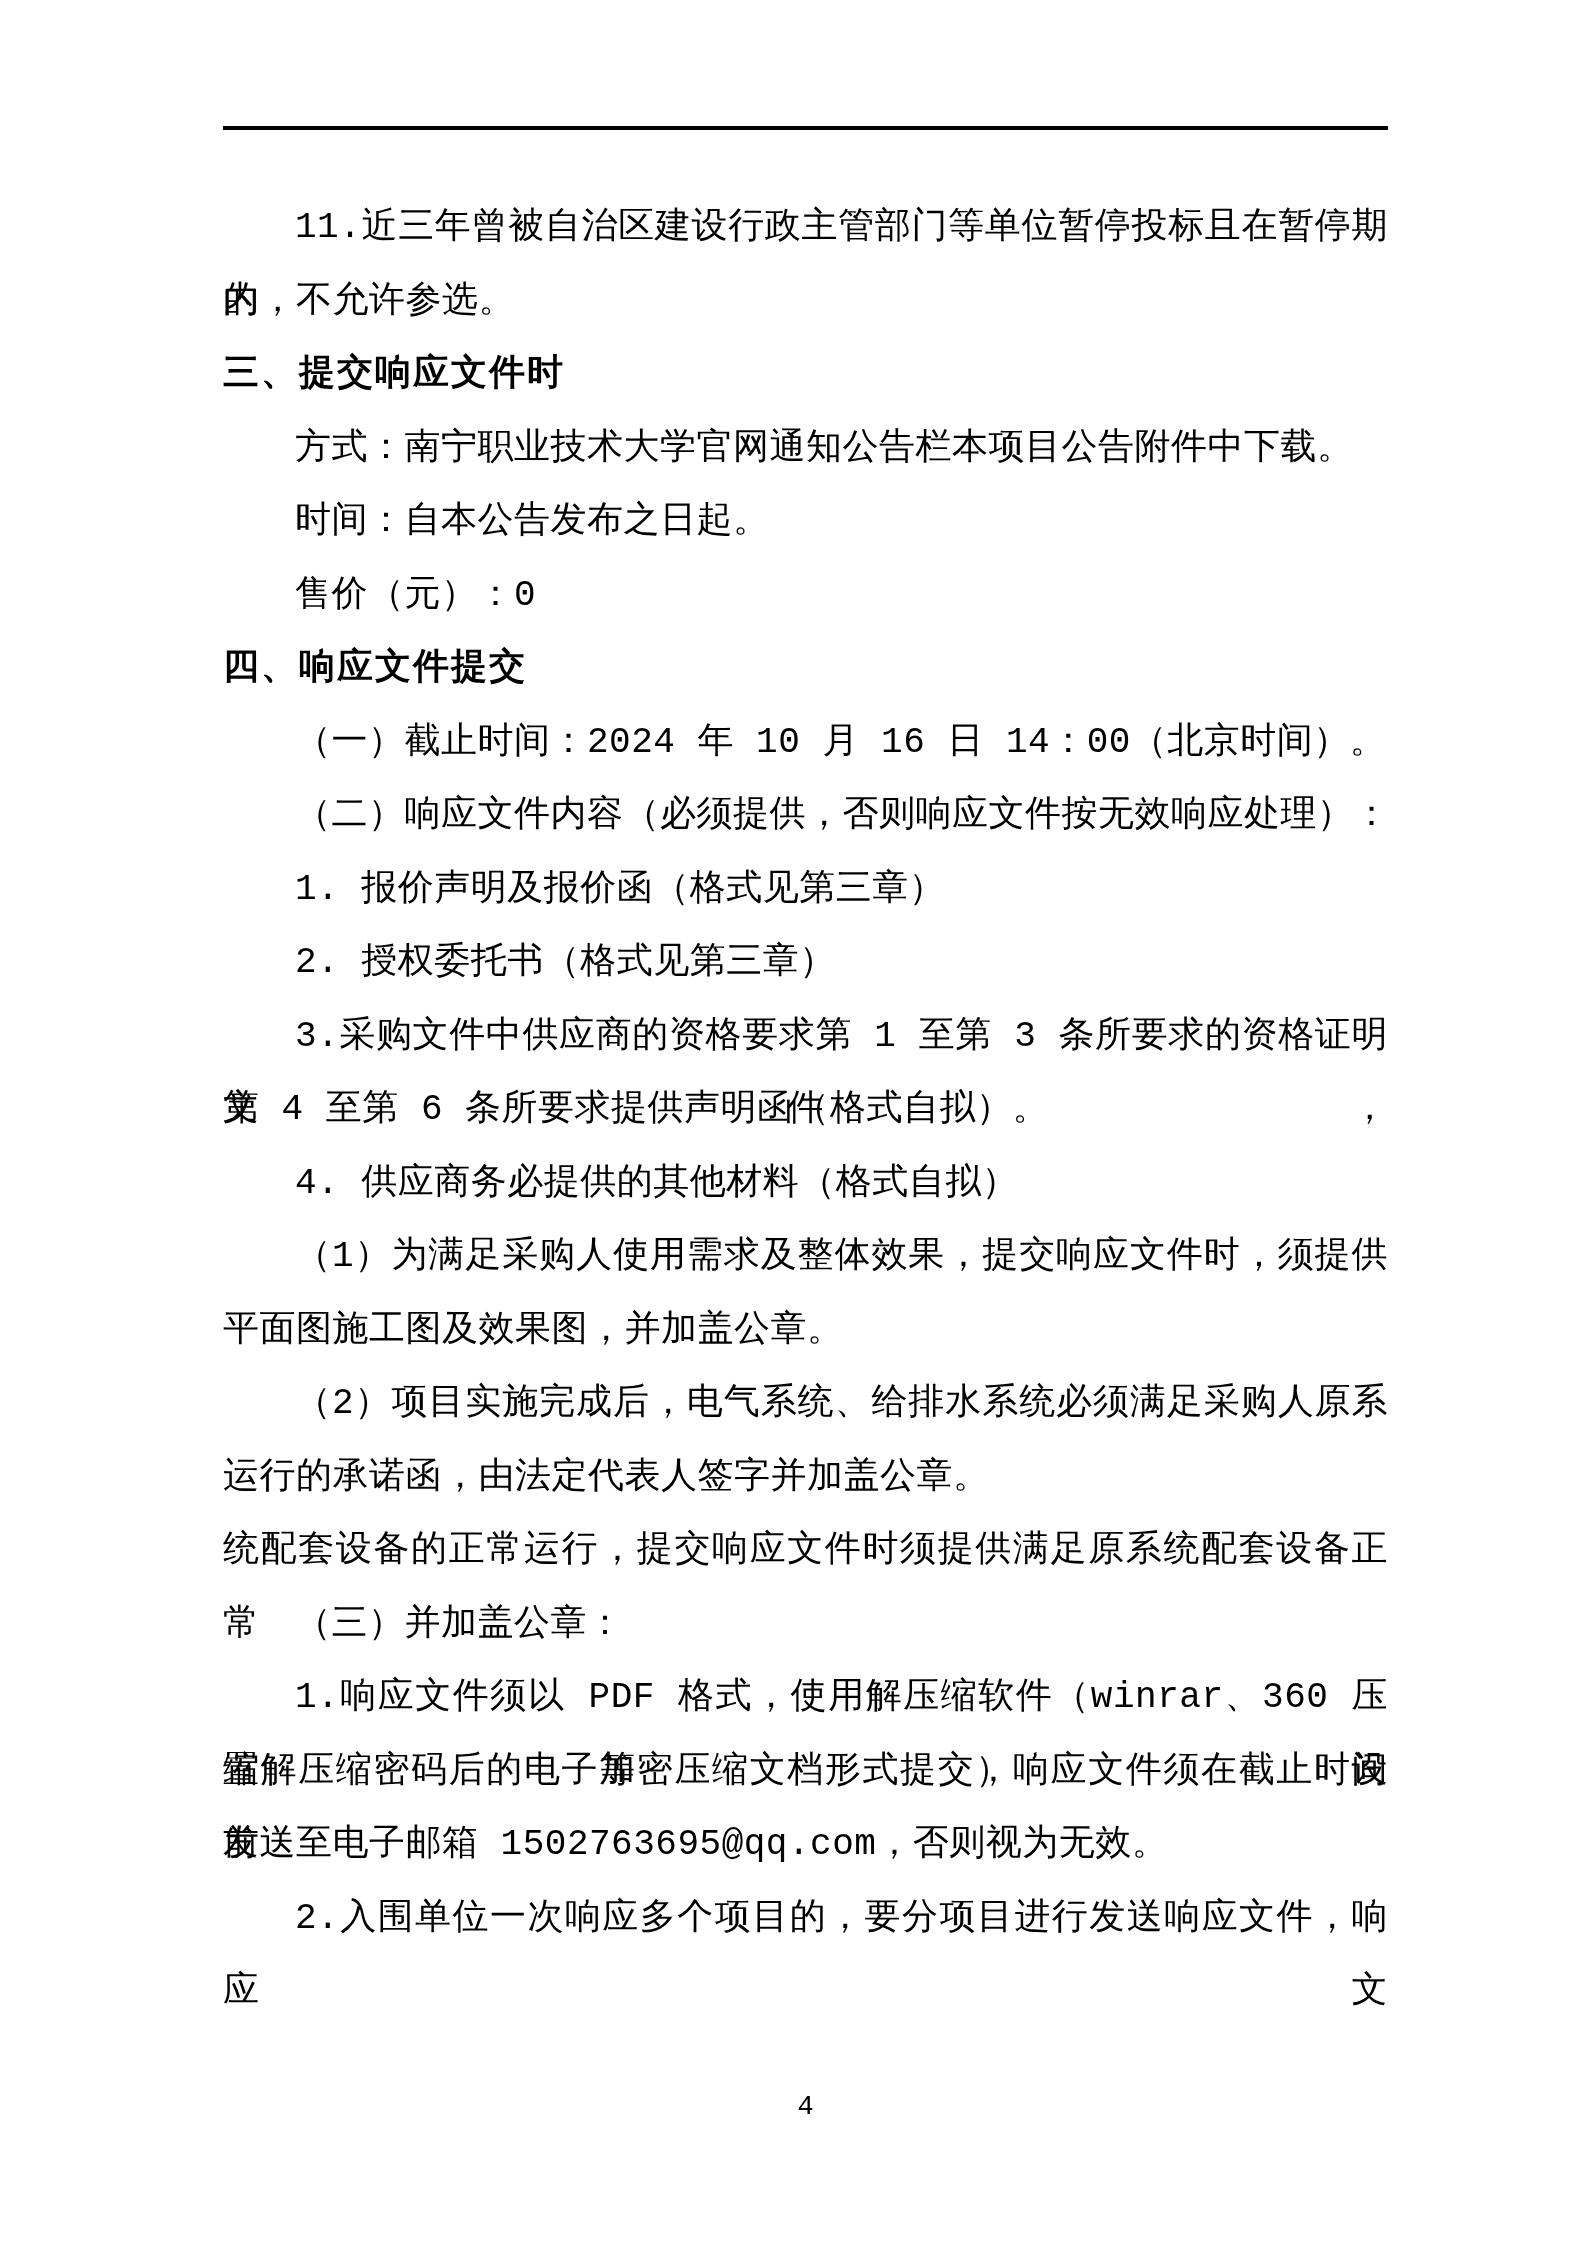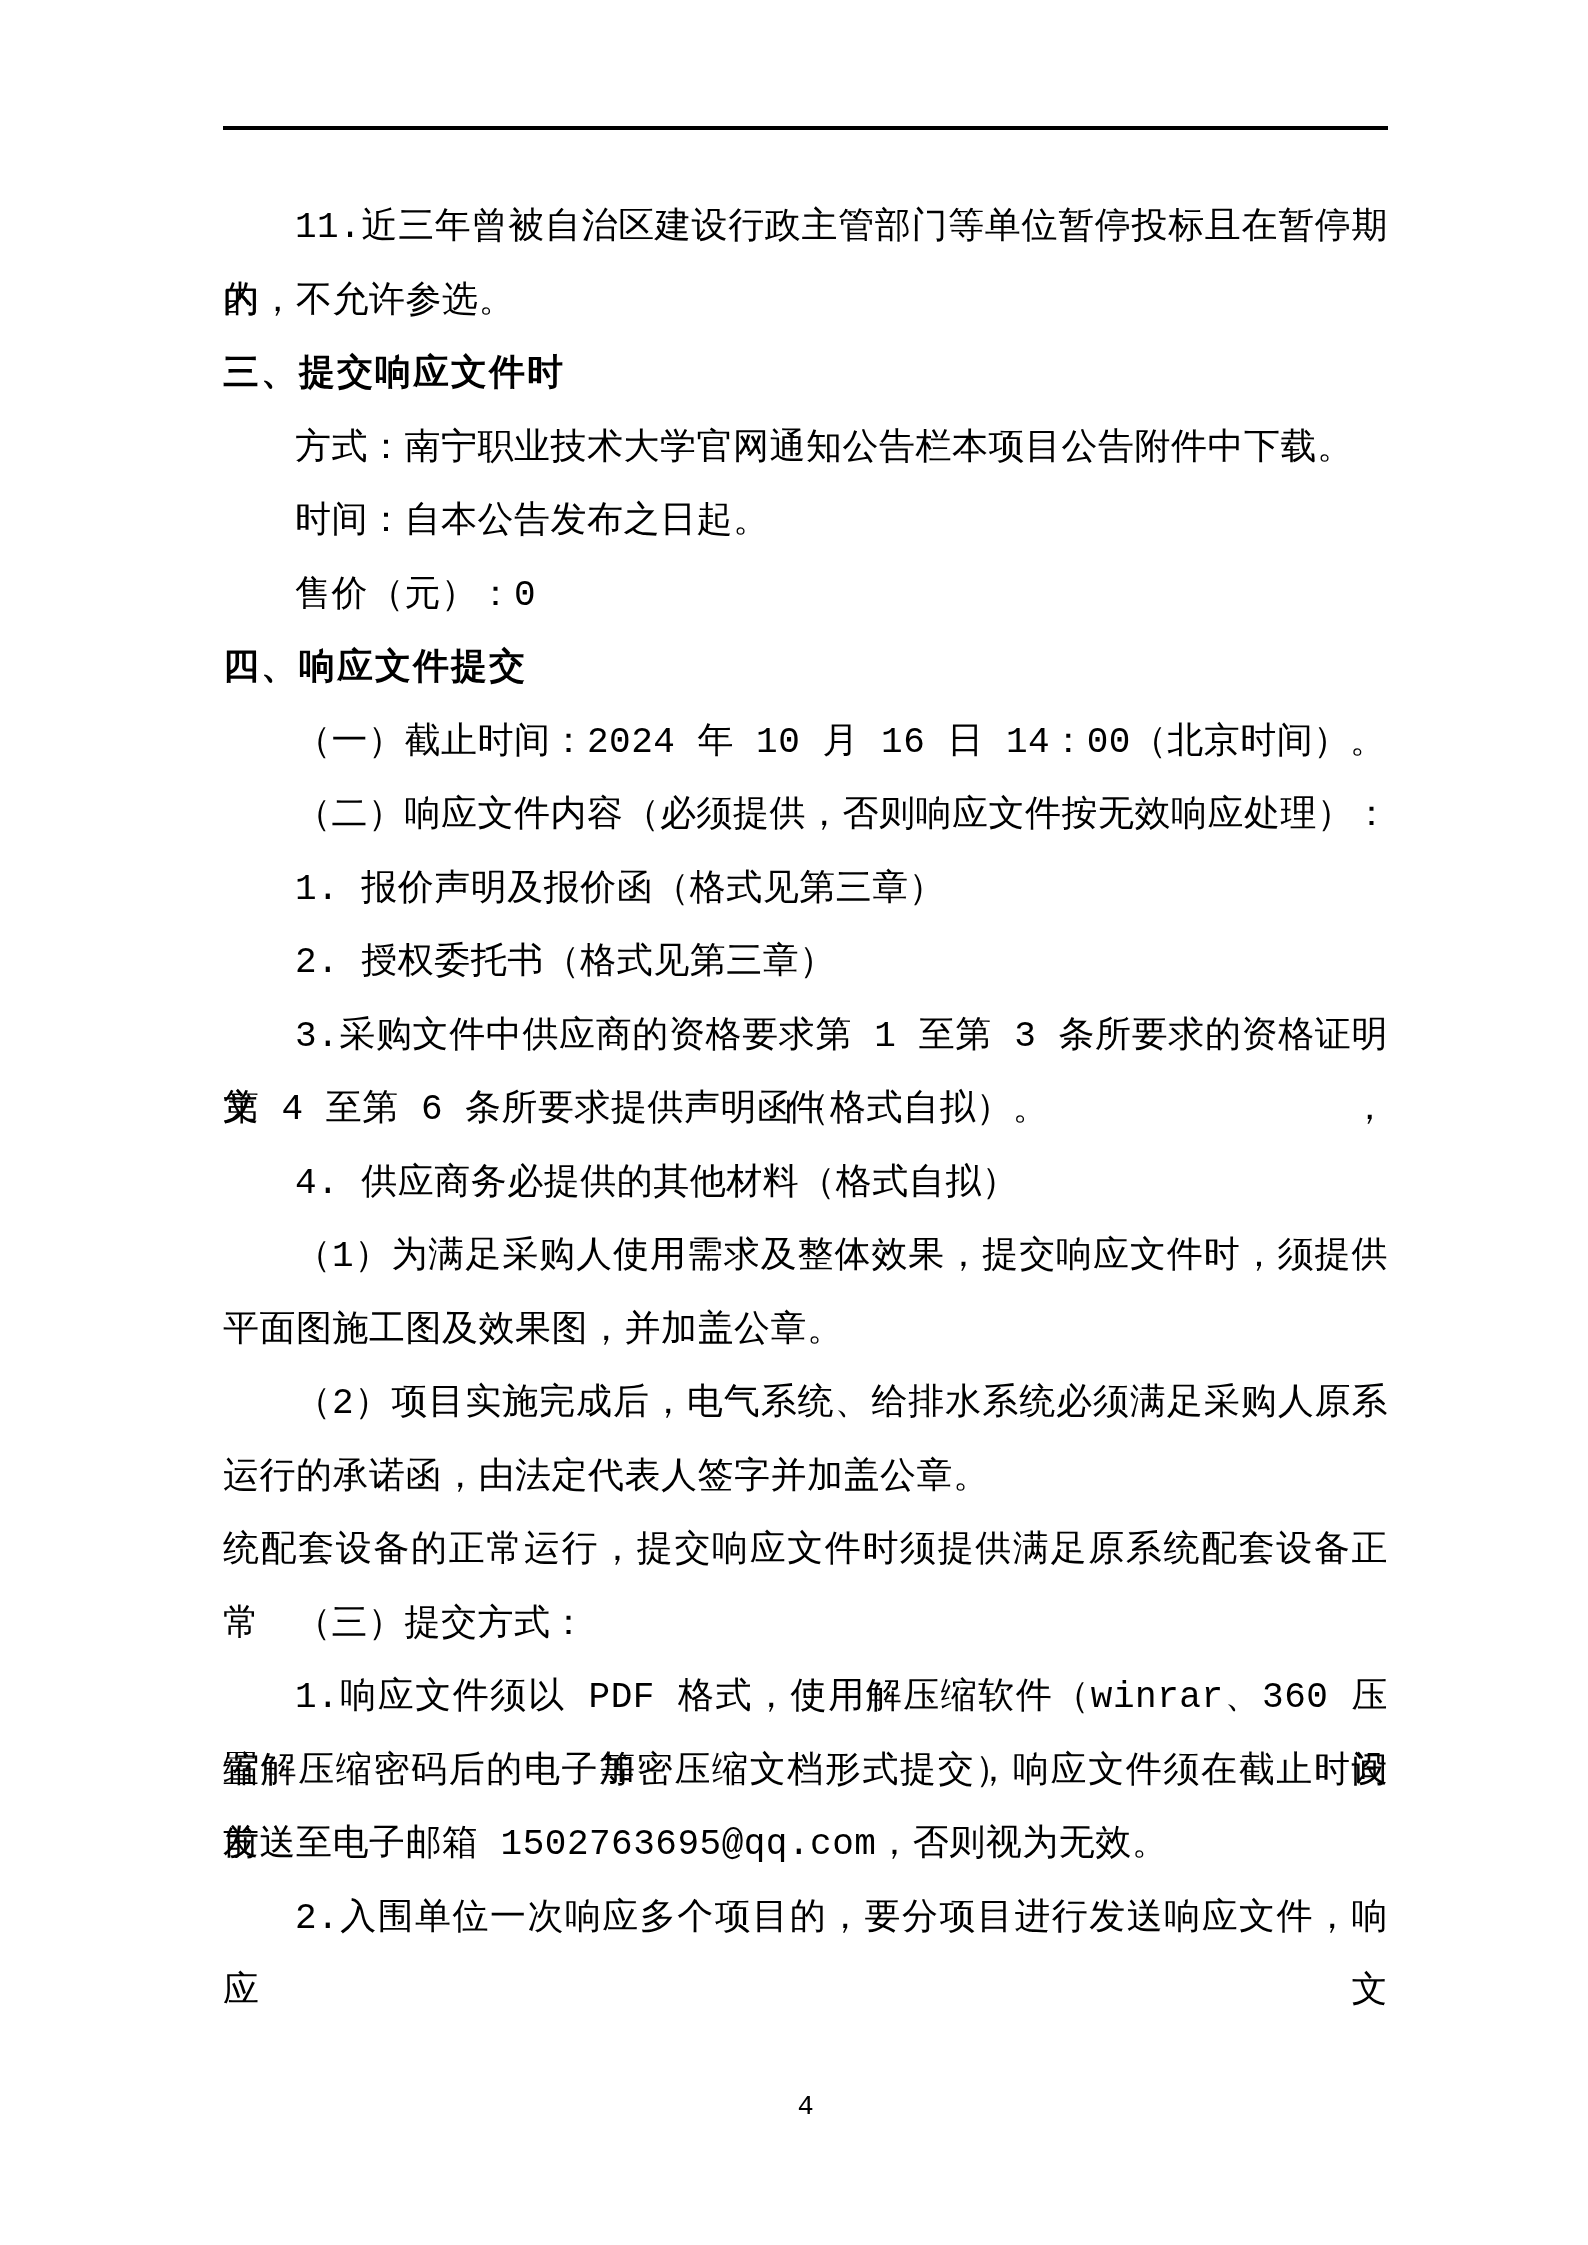--- a/index.html
+++ b/index.html
@@ -79,21 +79,21 @@
     <div class="ln ind">1. 报价声明及报价函（格式见第三章）</div>
     <div class="ln ind">2. 授权委托书（格式见第三章）</div>
     <div class="ln ind jst">3.采购文件中供应商的资格要求第 1 至第 3 条所要求的资格证明文件，</div>
     <div class="ln">第 4 至第 6 条所要求提供声明函（格式自拟）。</div>
     <div class="ln ind">4. 供应商务必提供的其他材料（格式自拟）</div>
     <div class="ln ind jst">（1）为满足采购人使用需求及整体效果，提交响应文件时，须提供</div>
     <div class="ln">平面图施工图及效果图，并加盖公章。</div>
     <div class="ln ind jst">（2）项目实施完成后，电气系统、给排水系统必须满足采购人原系</div>
     <div class="ln">运行的承诺函，由法定代表人签字并加盖公章。</div>
     <div class="ln jst">统配套设备的正常运行，提交响应文件时须提供满足原系统配套设备正常</div>
-    <div class="ln ind">（三）提交方式：</div>
+    <div class="ln ind">（三）并加盖公章：</div>
     <div class="ln ind jst">1.响应文件须以 PDF 格式，使用解压缩软件（winrar、360 压缩等）设</div>
     <div class="ln jst">置解压缩密码后的电子加密压缩文档形式提交，响应文件须在截止时间前</div>
     <div class="ln">发送至电子邮箱 1502763695@qq.com，否则视为无效。</div>
     <div class="ln ind jst">2.入围单位一次响应多个项目的，要分项目进行发送响应文件，响应文</div>
   </div>
 
   <div id="footer">4</div>
 
 </div>
 

